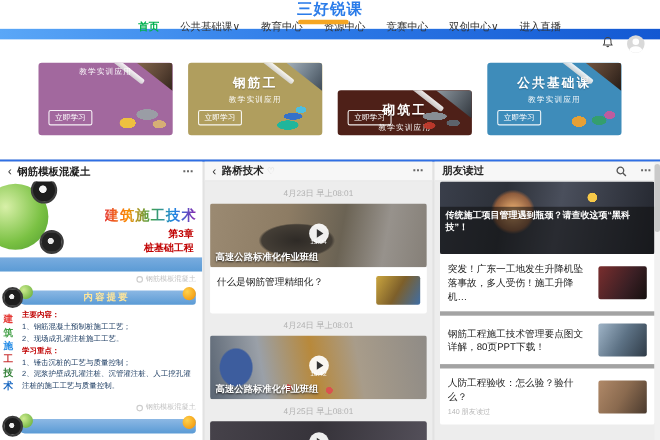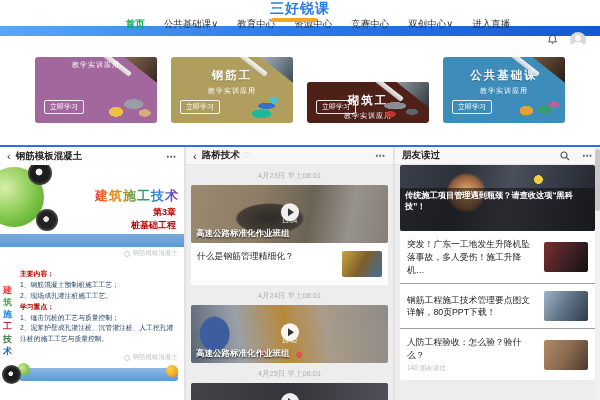--- a/index.html
+++ b/index.html
@@ -134,21 +134,21 @@
              background:linear-gradient(120deg,#caa53f,#7d5f2a 50%,#3f6ea5); }
 
   
   .r-feature { position:relative; margin:0 5px; height:66px; border-radius:2px; overflow:hidden; cursor:pointer;
                background:radial-gradient(circle 7px at 71% 22%,#f7c948 0 60%,transparent 65%),
                           radial-gradient(circle 28px at 34% 42%,rgba(255,190,120,.95),rgba(255,140,60,.45) 60%,transparent 72%),
                           linear-gradient(100deg,#3a3f4b 0%,#2c3038 30%,#4a4f5c 55%,#23262e 100%); }
   .r-caption { position:absolute; left:0; right:0; bottom:0; background:rgba(15,15,15,.55);
                color:#fff; font-size:8.2px; line-height:1.35; padding:2px 5px 19px; font-weight:bold; }
   .r-list { margin:0 5px; background:#fff; border-radius:0 0 2px 2px; }
-  .r-item { display:flex; gap:8px; padding:7px 7px; border-bottom:1px solid #a3a3a3; align-items:center; cursor:pointer; }
+  .r-item { display:flex; gap:8px; padding:7px 7px; border-bottom:4px solid #a3a3a3; align-items:center; cursor:pointer; }
   .r-item:last-child { border-bottom:none; }
   .r-body { flex:1; }
   .r-item-title { font-size:8.8px; color:#222; line-height:1.45; }
   .r-meta { font-size:6.5px; color:#b8b8b8; margin-top:2px; }
   .r-thumb { width:44px; height:30px; border-radius:2px; flex-shrink:0; }
   .rt1 { background:linear-gradient(120deg,#7a2e2e,#3a1f24 60%,#15100f); }
   .rt2 { background:linear-gradient(120deg,#9fb4c7,#5d7285 50%,#2f3b47); }
   .rt3 { background:linear-gradient(120deg,#b08968,#8a6a4f 50%,#4a3a2e); }
 
   .scroll-track { position:absolute; right:0; top:0; bottom:0; width:5px; background:#f1f1f1; }
@@ -243,20 +243,26 @@
         </div>
         <div class="s1-bar"></div>
       </div>
 
       <div class="wm">
         <span class="wm-icon"></span>
         <span>钢筋模板混凝土</span>
       </div>
 
       <div class="slide2">
+        <div class="s2bar">
+          <span class="c-dark"></span>
+          <span class="c-green"></span>
+          <span>内容提要</span>
+          <span class="c-orange"></span>
+        </div>
         <div class="s2side">建筑施工技术</div>
         <div class="s2content">
           <div class="s2label">主要内容：</div>
           <div>1、钢筋混凝土预制桩施工工艺；</div>
           <div>2、现场成孔灌注桩施工工艺。</div>
           <div class="s2label">学习重点：</div>
           <div>1、锤击沉桩的工艺与质量控制；</div>
           <div>2、泥浆护壁成孔灌注桩、沉管灌注桩、人工挖孔灌注桩的施工工艺与质量控制。</div>
         </div>
       </div>

